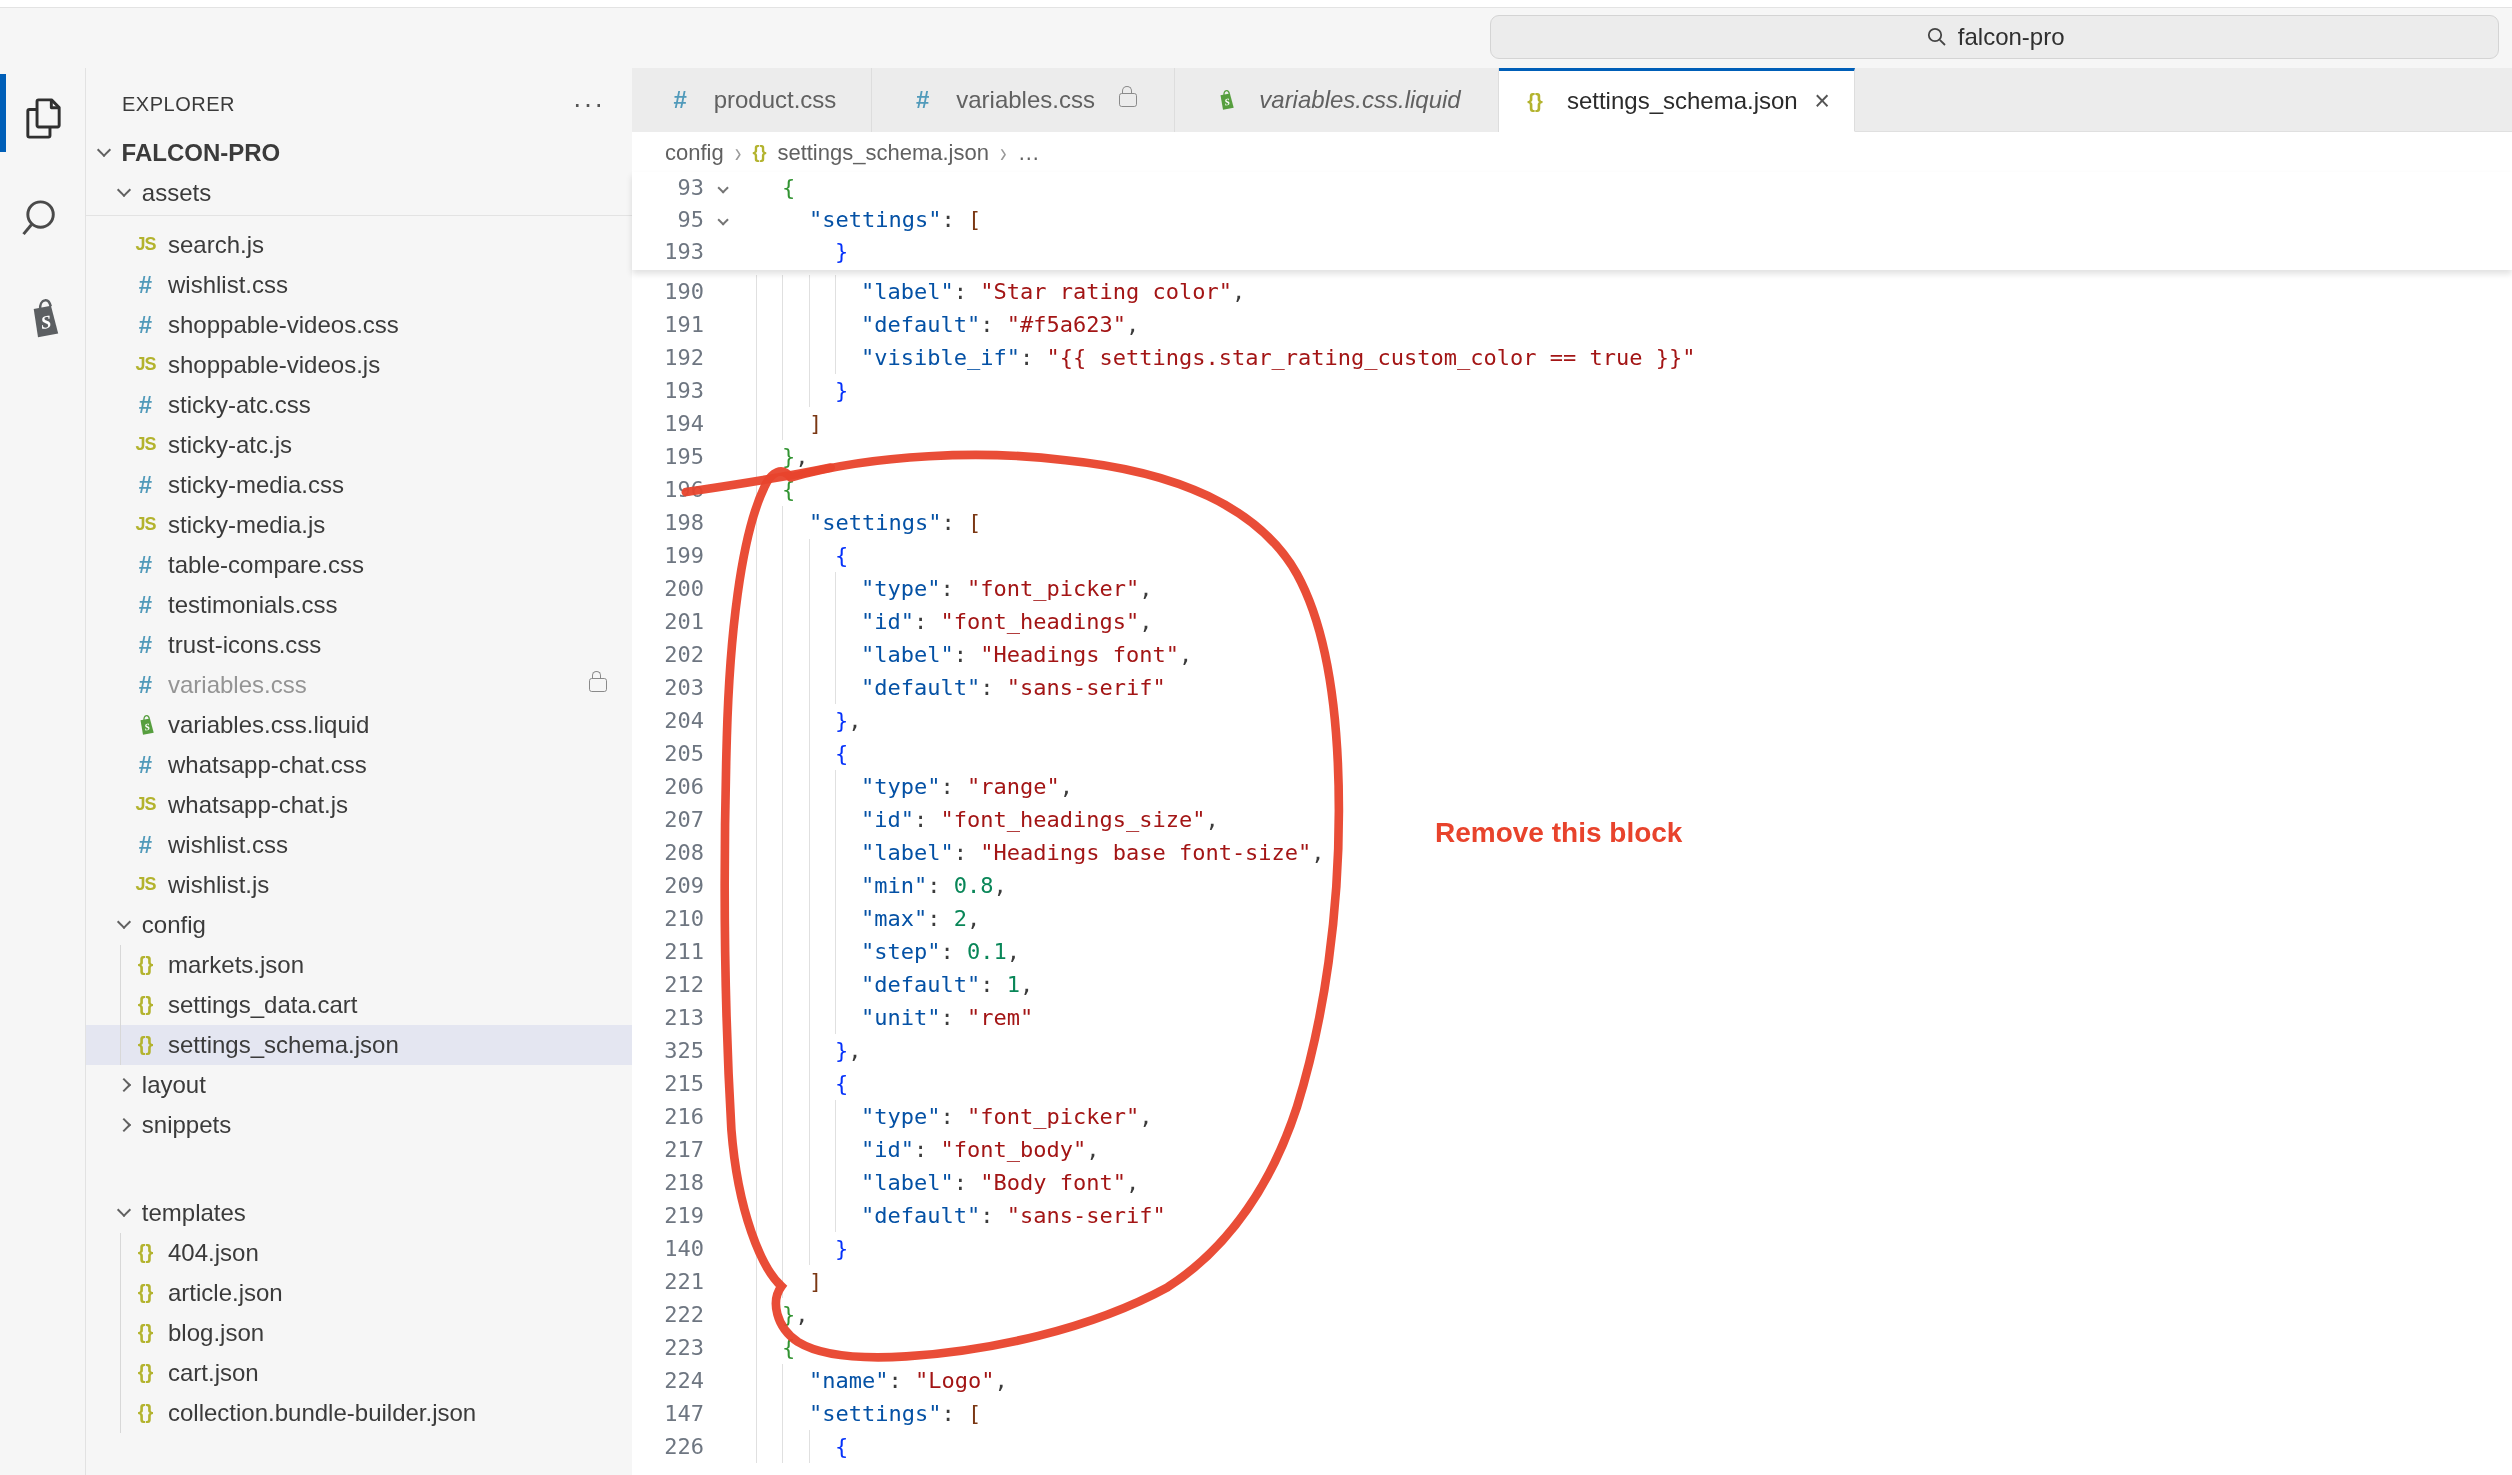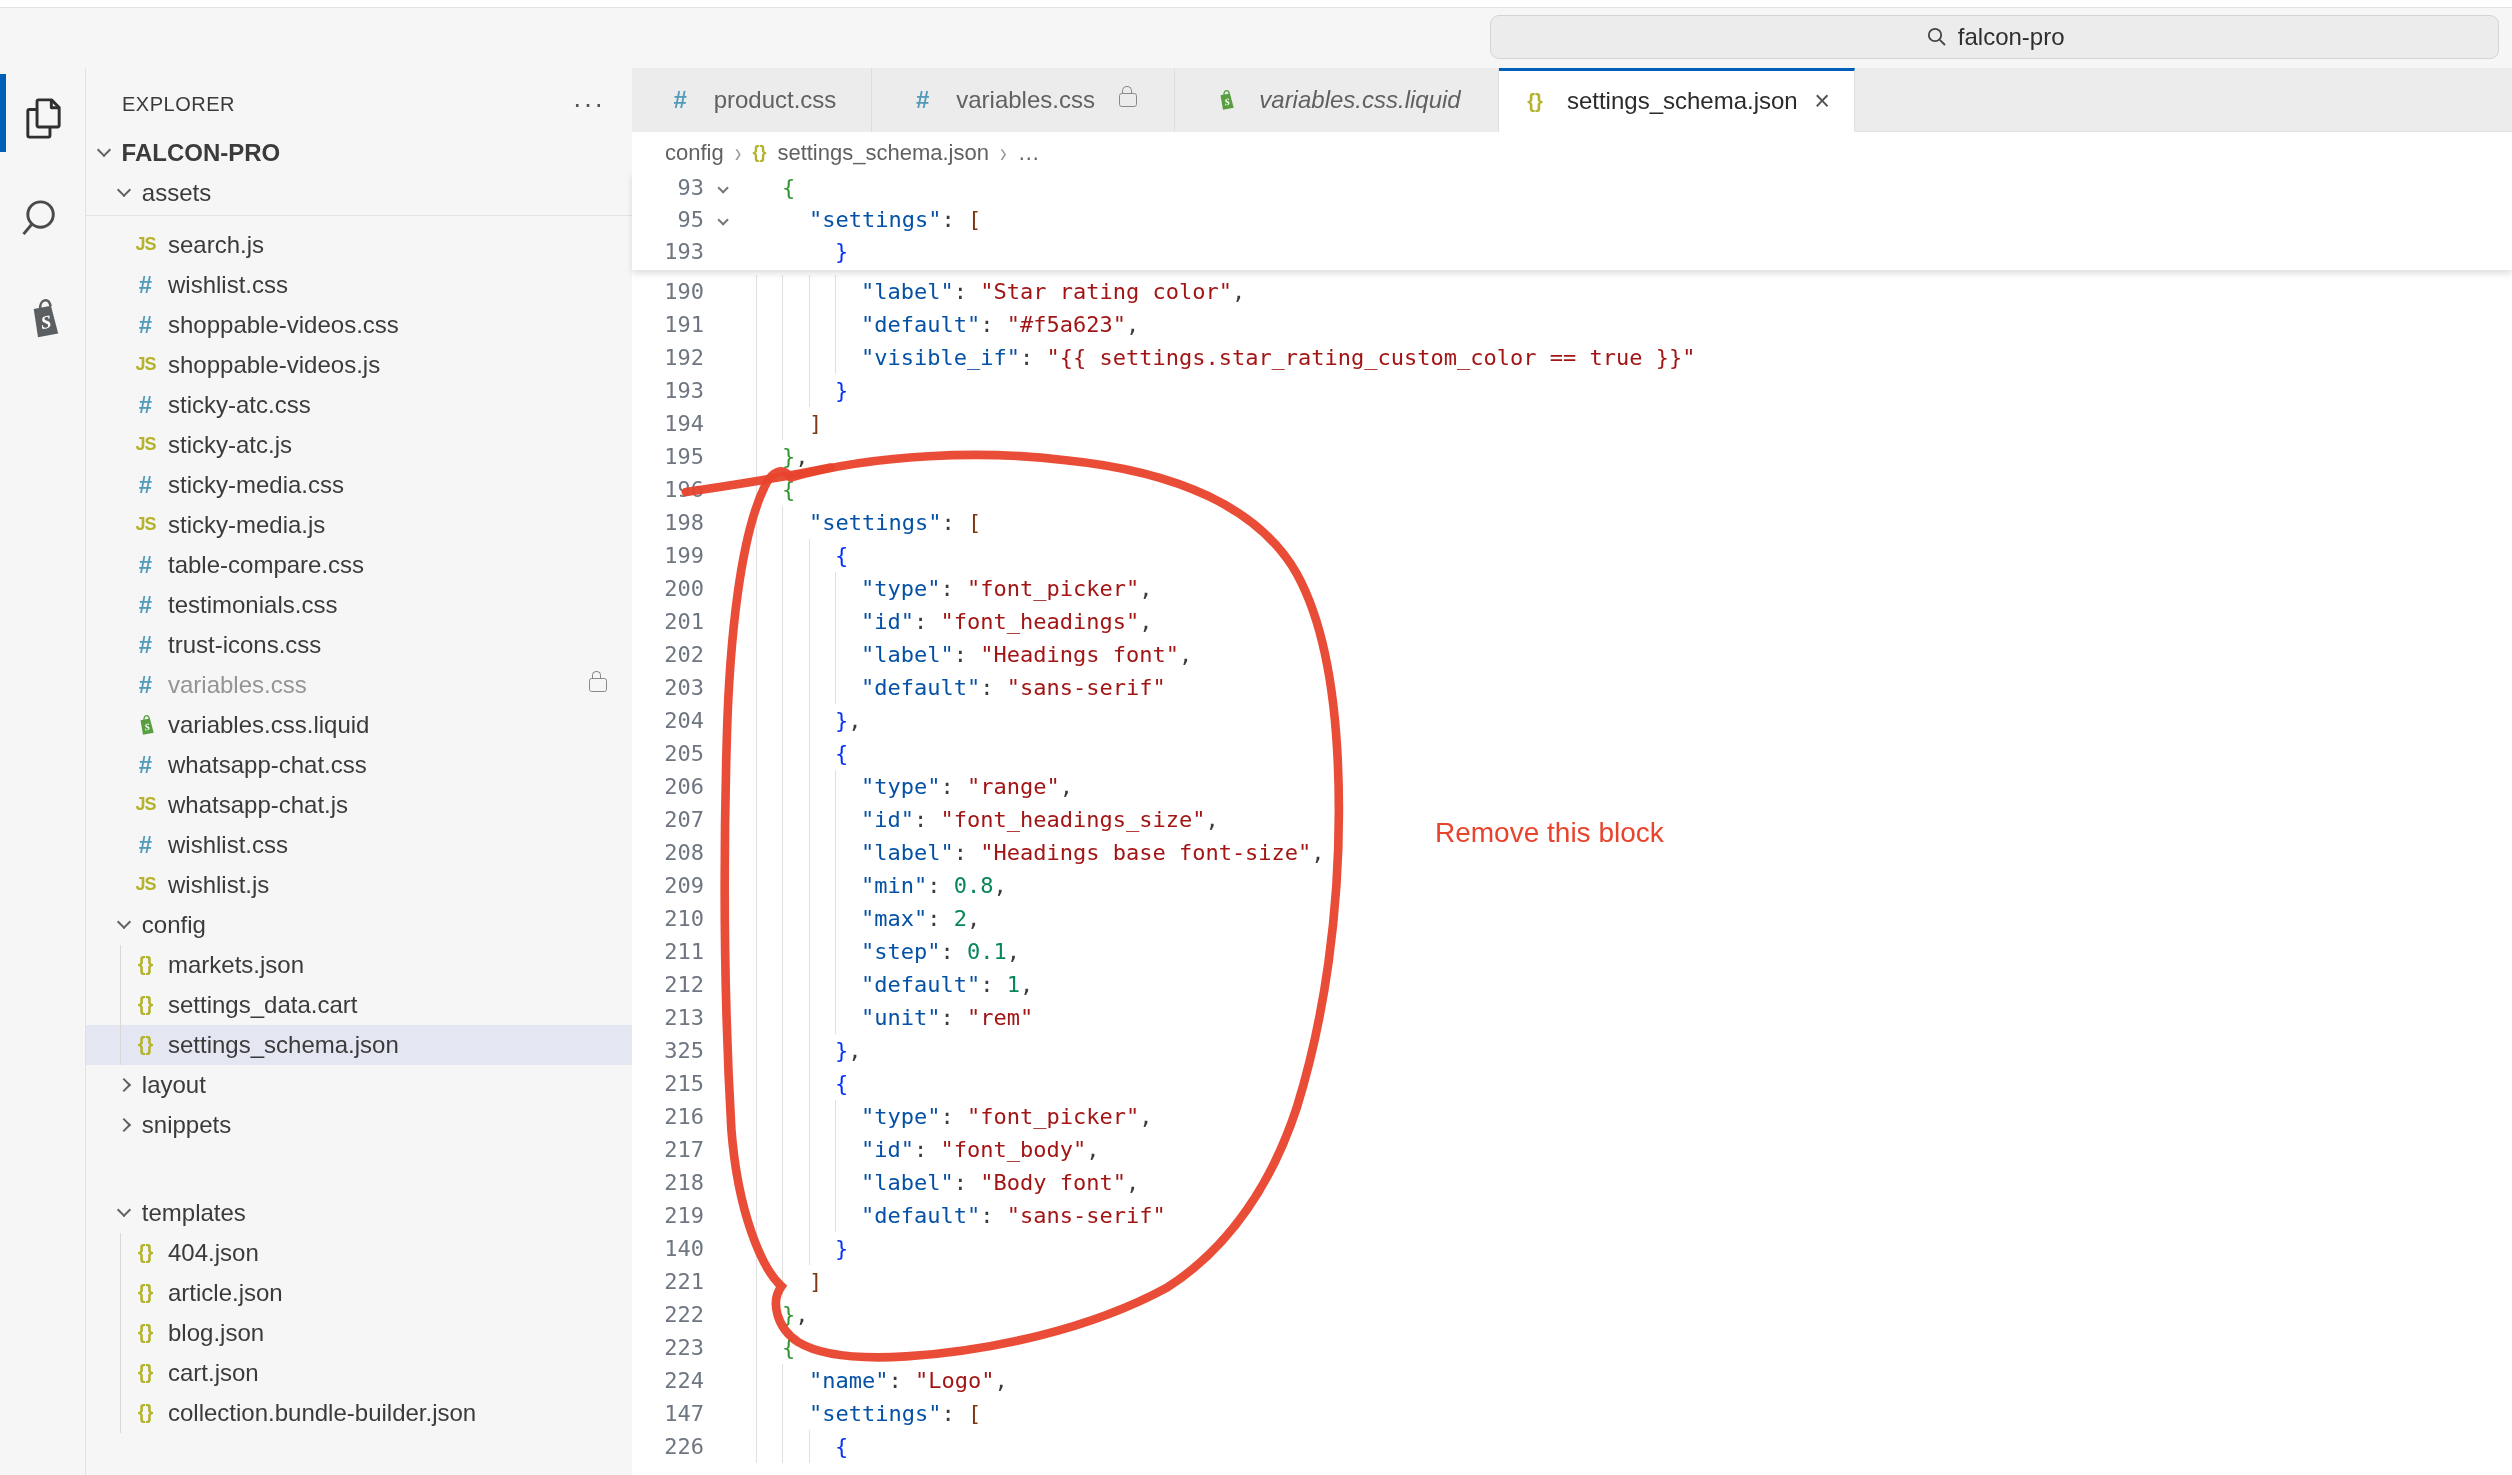--- a/index.html
+++ b/index.html
@@ -82,21 +82,21 @@
                transform:rotate(45deg); }
   .cl .ig { position:absolute; top:0; bottom:0; width:0.9px; background:#e0e0e0; }
   .cl .src { position:absolute; top:0; }
   .tk-k { color:#0451a5; } .tk-s { color:#a31515; } .tk-n { color:#098658; }
   .tk-p { color:#3b3b3b; }
   .tk-b1 { color:#0431fa; } .tk-b2 { color:#319331; } .tk-b3 { color:#7b3814; }
 
   
   .annot-svg { position:absolute; left:0; top:0; z-index:9; pointer-events:none; }
   .annot-label { position:absolute; left:1435px; top:817px; z-index:9;
-                 font-size:28px; font-weight:normal; }
+                 font-size:28px; font-weight:bold; }
 </style>
 </head>
 <body>
 
 <div class="page">
 
   <div class="titlebar">
     <div class="searchbox">
       <svg width="24" height="24" viewBox="0 0 24 24" fill="none" stroke="#444" stroke-width="1.8">
         <circle cx="10" cy="10" r="6.2"></circle>

